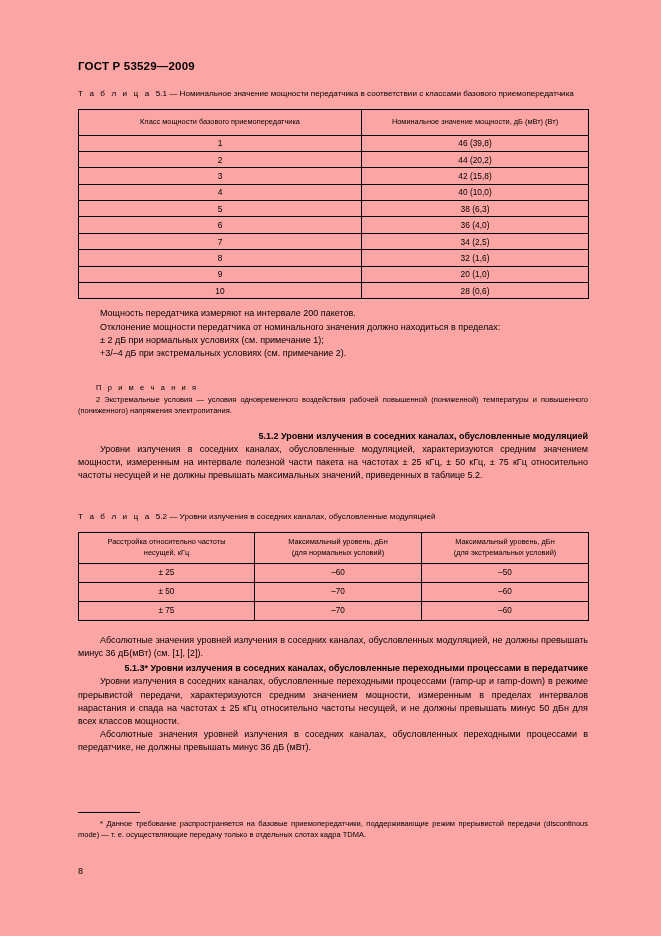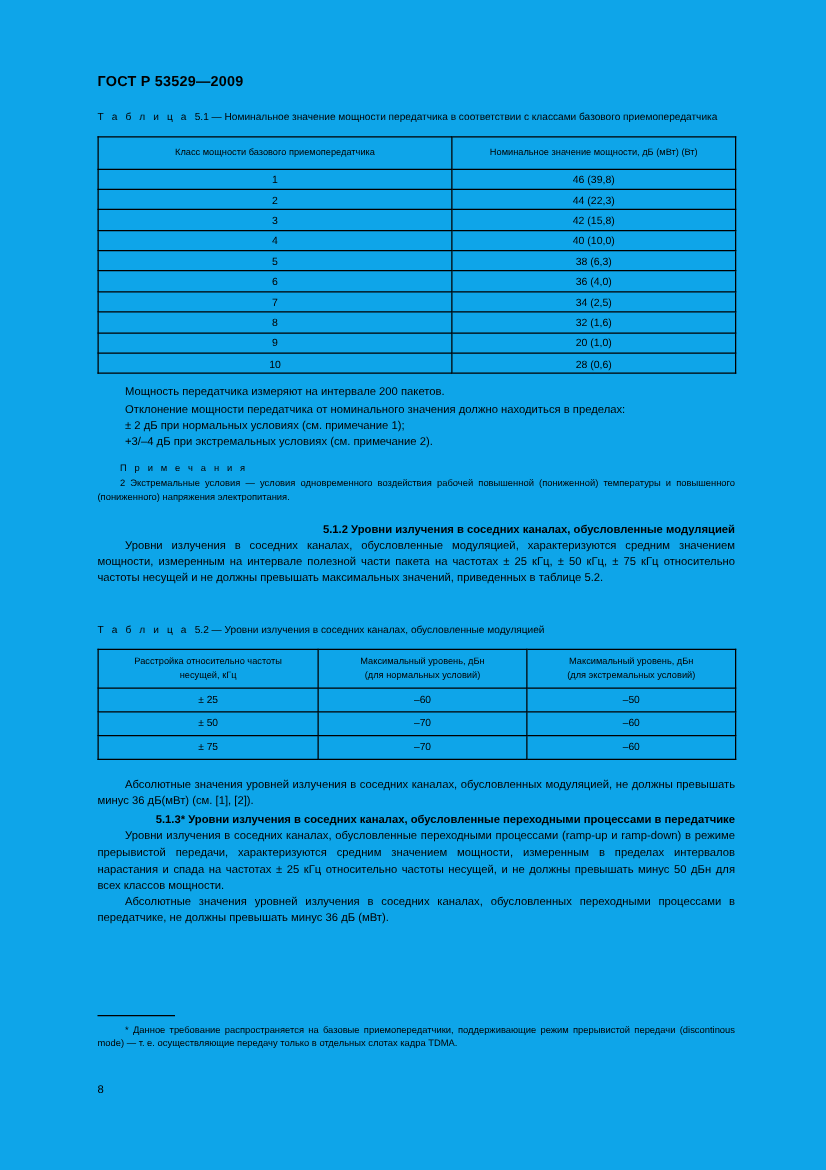--- a/index.html
+++ b/index.html
@@ -9,21 +9,21 @@
   }
   body {
     font-family: "Liberation Sans", sans-serif;
     color: #000000;
     -webkit-font-smoothing: antialiased;
   }
   .page {
     position: relative;
     width: 661px;
     height: 936px;
-    background: #0ea5e9;
+    background: #fca5a5;
     overflow: hidden;
     box-sizing: border-box;
   }
   .content {
     position: absolute;
     left: 78px;
     top: 0;
     width: 510px;
   }
 
@@ -159,21 +159,21 @@
           <td>Номинальное значение мощности, дБ (мВт) (Вт)</td>
         </tr>
       </thead>
       <tbody>
         <tr>
             <td>1</td>
             <td>46 (39,8)</td>
           </tr>
         <tr>
             <td>2</td>
-            <td>44 (22,3)</td>
+            <td>44 (20,2)</td>
           </tr>
         <tr>
             <td>3</td>
             <td>42 (15,8)</td>
           </tr>
         <tr>
             <td>4</td>
             <td>40 (10,0)</td>
           </tr>
         <tr>
@@ -203,21 +203,21 @@
       </tbody>
     </table>
 
     <div style="margin-top:8px; padding-left:22px;">
       <p class="body-par noindent">Мощность передатчика измеряют на интервале 200 пакетов.</p>
       <p class="body-par noindent">Отклонение мощности передатчика от номинального значения должно находиться в пределах:</p>
       <p class="body-par noindent">± 2 дБ при нормальных условиях (см. примечание 1);</p>
       <p class="body-par noindent">+3/–4 дБ при экстремальных условиях (см. примечание 2).</p>
     </div>
 
-    <div class="note-block" style="margin-top:9px;">
+    <div class="note-block" style="margin-top:22px;">
       <p class="note-title">П р и м е ч а н и я</p>
       <p class="note-item" style="margin-top:1px;">2  Экстремальные условия — условия одновременного воздействия рабочей повышенной (пониженной) температуры и повышенного (пониженного) напряжения электропитания.</p>
     </div>
 
     <div style="margin-top:13px;">
       <p class="sec-head">5.1.2  Уровни излучения в соседних каналах, обусловленные модуляцией</p>
       <p class="body-par">Уровни излучения в соседних каналах, обусловленные модуляцией, характеризуются средним значением мощности, измеренным на интервале полезной части пакета на частотах ± 25 кГц, ± 50 кГц, ± 75 кГц относительно частоты несущей и не должны превышать максимальных значений, приведенных в таблице 5.2.</p>
     </div>
 
     <p class="tbl-caption" style="margin-top:29px;"><span class="sp">Т а б л и ц а</span>&nbsp; <span>5.2</span> <span>— Уровни излучения в соседних каналах, обусловленные модуляцией</span></p>

